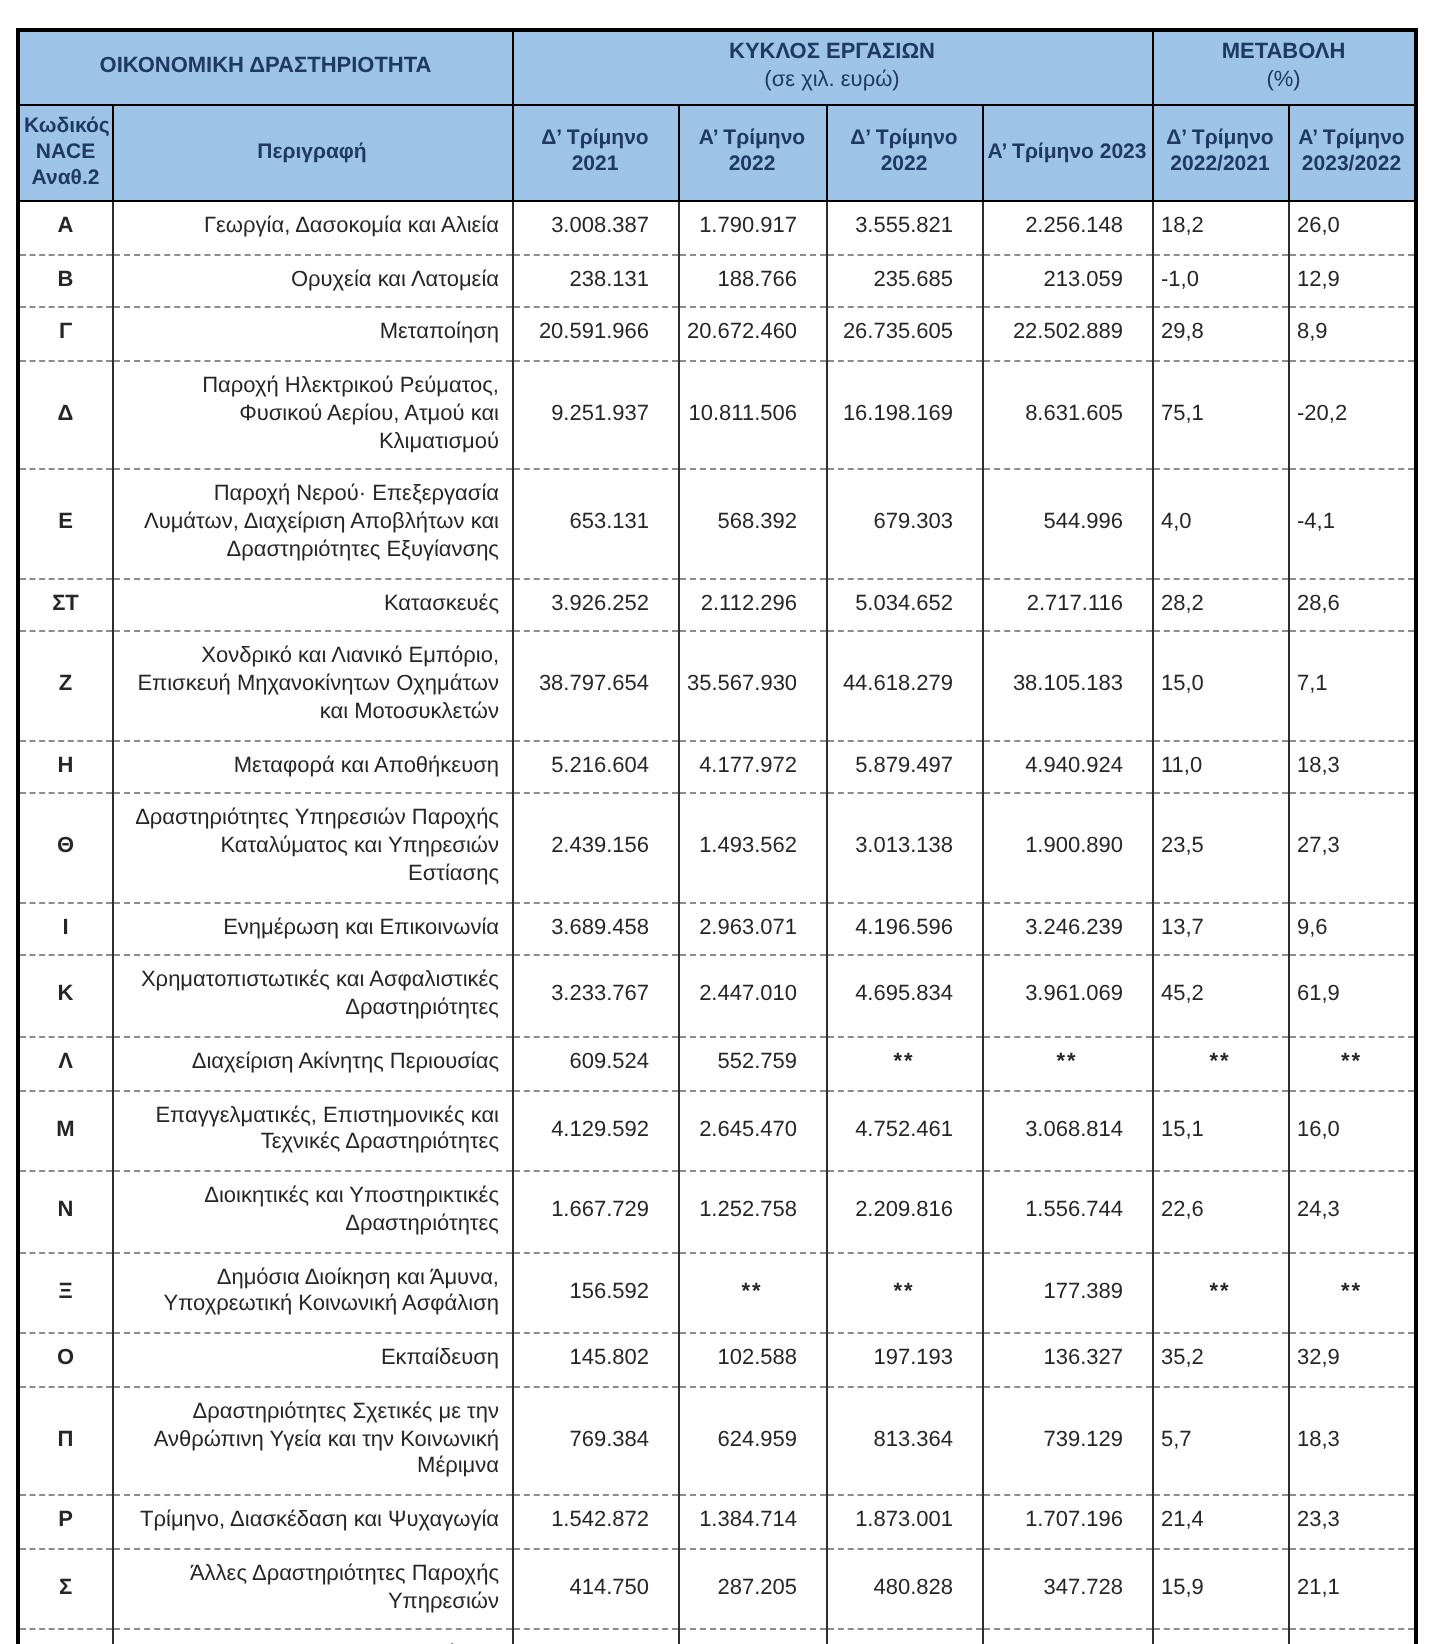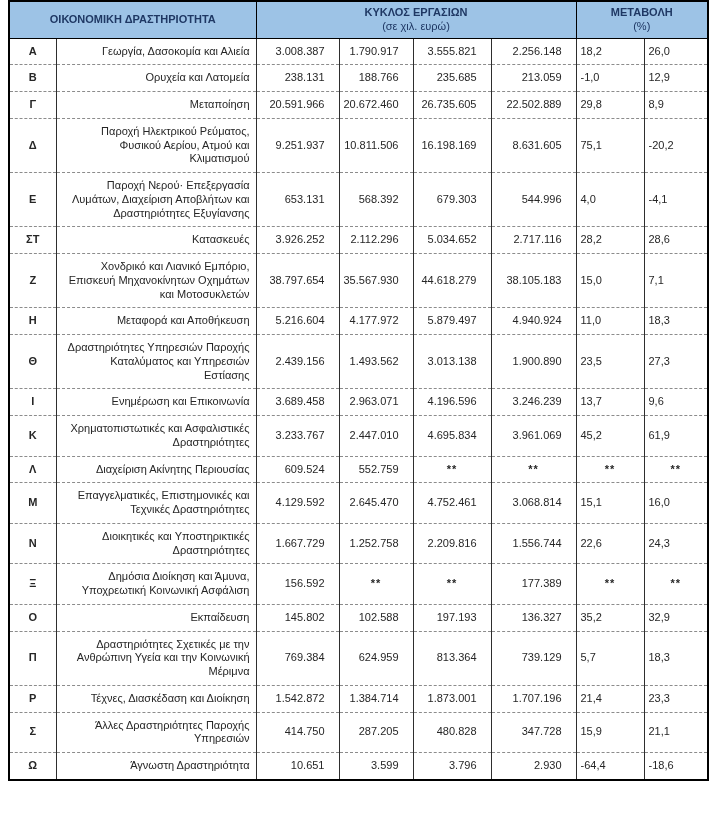--- a/index.html
+++ b/index.html
@@ -12,21 +12,21 @@
   * { box-sizing: border-box; margin: 0; padding: 0; }
   html, body {
     background: #ffffff;
     font-family: "Liberation Sans", "DejaVu Sans", sans-serif;
     color: var(--body-text);
   }
   .page {
     width: 579px;
     height: 822px;
     background: #ffffff;
-    padding: 0 8px 10px 8px;
+    padding: 14px 8px 10px 8px;
   }
   table.stat-table {
     width: 699px;
     border-collapse: collapse;
     table-layout: fixed;
     border: 2px solid var(--border-dark);
     font-size: 11px;
     line-height: 1.25;
   }
   
@@ -79,20 +79,30 @@
         <th colspan="2">ΟΙΚΟΝΟΜΙΚΗ ΔΡΑΣΤΗΡΙΟΤΗΤΑ</th>
         <th colspan="4">
           <div>ΚΥΚΛΟΣ ΕΡΓΑΣΙΩΝ</div>
           <div class="sub">(σε χιλ. ευρώ)</div>
         </th>
         <th colspan="2">
           <div>ΜΕΤΑΒΟΛΗ</div>
           <div class="sub">(%)</div>
         </th>
       </tr>
+      <tr class="col-row">
+        <th>Κωδικός NACE Αναθ.2</th>
+        <th>Περιγραφή</th>
+        <th>Δ’ Τρίμηνο 2021</th>
+        <th>Α’ Τρίμηνο 2022</th>
+        <th>Δ’ Τρίμηνο 2022</th>
+        <th>Α’ Τρίμηνο 2023</th>
+        <th>Δ’ Τρίμηνο 2022/2021</th>
+        <th>Α’ Τρίμηνο 2023/2022</th>
+      </tr>
     </thead>
     <tbody>
         <tr>
           <td class="code">Α</td>
           <td class="desc">Γεωργία, Δασοκομία και Αλιεία</td>
           <td class="num">3.008.387</td>
           <td class="num">1.790.917</td>
           <td class="num">3.555.821</td>
           <td class="num">2.256.148</td>
           <td class="pct">18,2</td>
@@ -253,21 +263,21 @@
           <td class="desc">Δραστηριότητες Σχετικές με την Ανθρώπινη Υγεία και την Κοινωνική Μέριμνα</td>
           <td class="num">769.384</td>
           <td class="num">624.959</td>
           <td class="num">813.364</td>
           <td class="num">739.129</td>
           <td class="pct">5,7</td>
           <td class="pct">18,3</td>
         </tr>
         <tr>
           <td class="code">Ρ</td>
-          <td class="desc">Τέχνες, Διασκέδαση και Διοίκηση</td>
+          <td class="desc">Τρίμηνο, Διασκέδαση και Ψυχαγωγία</td>
           <td class="num">1.542.872</td>
           <td class="num">1.384.714</td>
           <td class="num">1.873.001</td>
           <td class="num">1.707.196</td>
           <td class="pct">21,4</td>
           <td class="pct">23,3</td>
         </tr>
         <tr>
           <td class="code">Σ</td>
           <td class="desc">Άλλες Δραστηριότητες Παροχής Υπηρεσιών</td>

